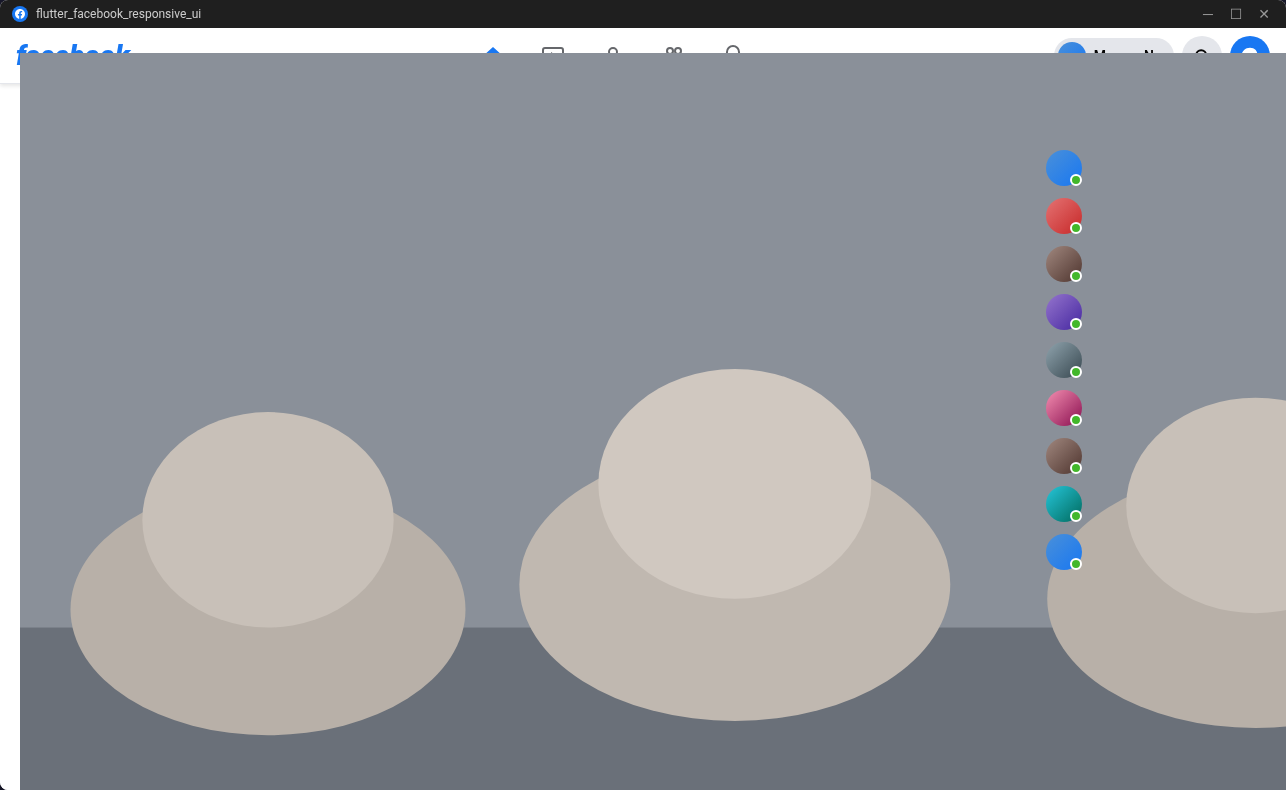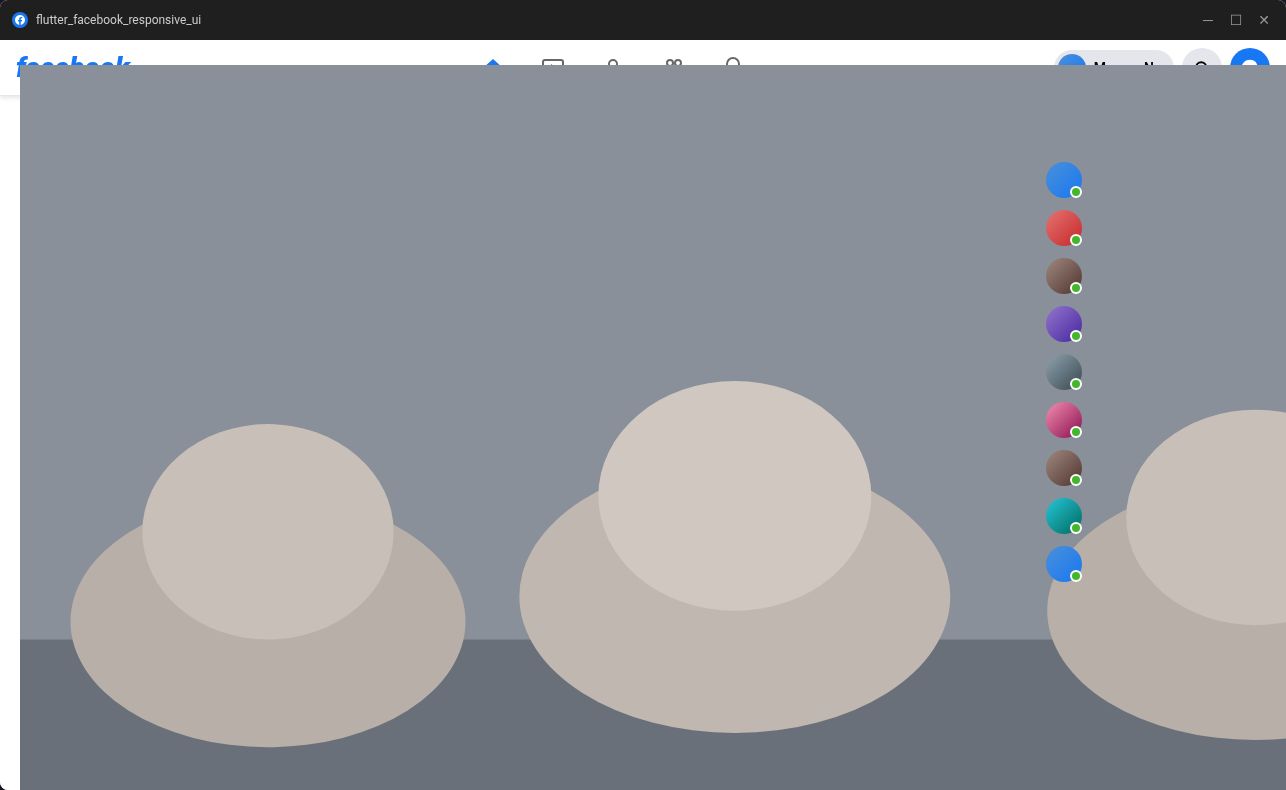--- a/index.html
+++ b/index.html
@@ -1,20 +1,20 @@
 <!DOCTYPE html>
 <html><head>
   <meta charset="utf-8">
   <style>
     * { box-sizing: border-box; margin: 0; padding: 0; }
     body { font-family: -apple-system, BlinkMacSystemFont, 'Segoe UI', Roboto, sans-serif; background: #1a1a2e; overflow: hidden; width: 1286px; height: 790px; }
 
     
     .window { width: 1286px; height: 790px; background: #f0f2f5; border-radius: 8px; overflow: hidden; display: flex; flex-direction: column; box-shadow: 0 4px 20px rgba(0,0,0,0.5); }
-    .titlebar { height: 40px; background: #1f1f1f; display: flex; align-items: center; padding: 0 12px; justify-content: space-between; flex-shrink: 0; }
+    .titlebar { height: 28px; background: #1f1f1f; display: flex; align-items: center; padding: 0 12px; justify-content: space-between; flex-shrink: 0; }
     .titlebar-left { display: flex; align-items: center; gap: 8px; }
     .titlebar-icon { width: 16px; height: 16px; background: #1877f2; border-radius: 50%; display: flex; align-items: center; justify-content: center; }
     .titlebar-icon svg { width: 10px; height: 10px; fill: white; }
     .titlebar-title { color: #ccc; font-size: 12px; }
     .titlebar-controls { display: flex; gap: 8px; }
     .titlebar-btn { width: 20px; height: 20px; display: flex; align-items: center; justify-content: center; color: #999; font-size: 14px; cursor: pointer; border-radius: 3px; }
 
     
     .app { flex: 1; display: flex; flex-direction: column; overflow: hidden; }
 

